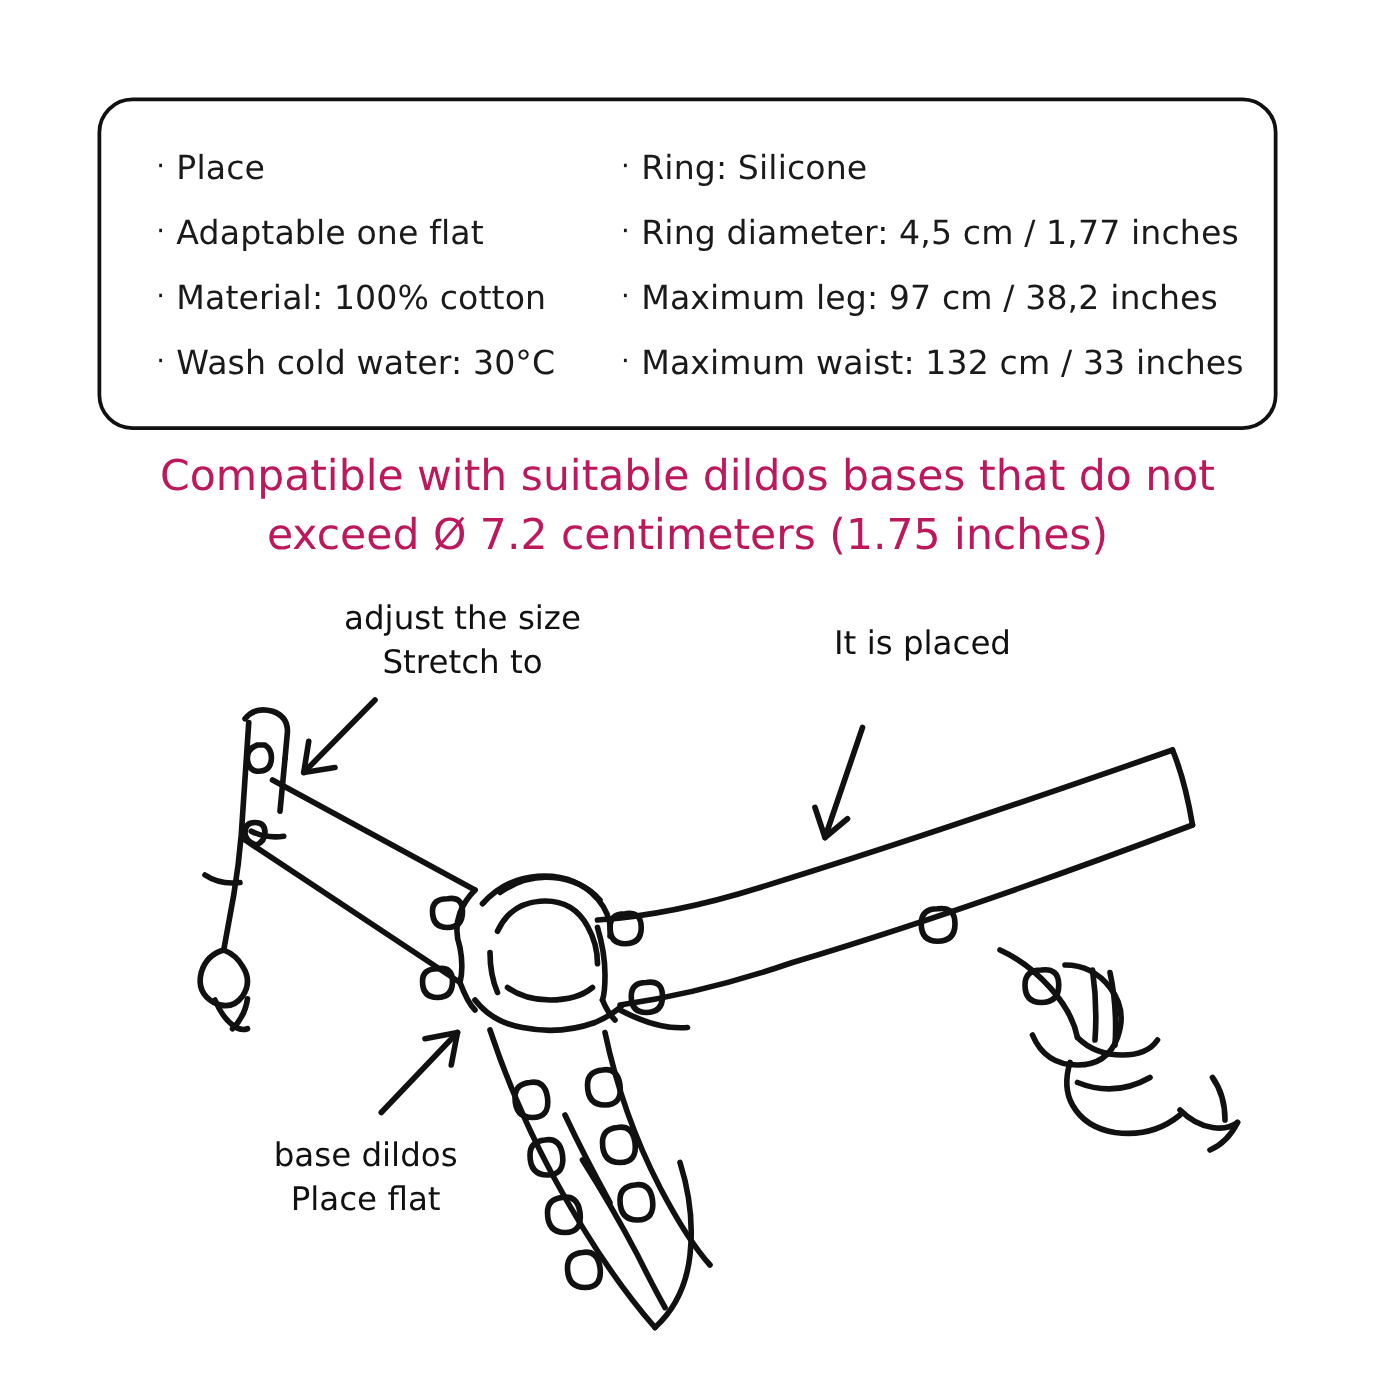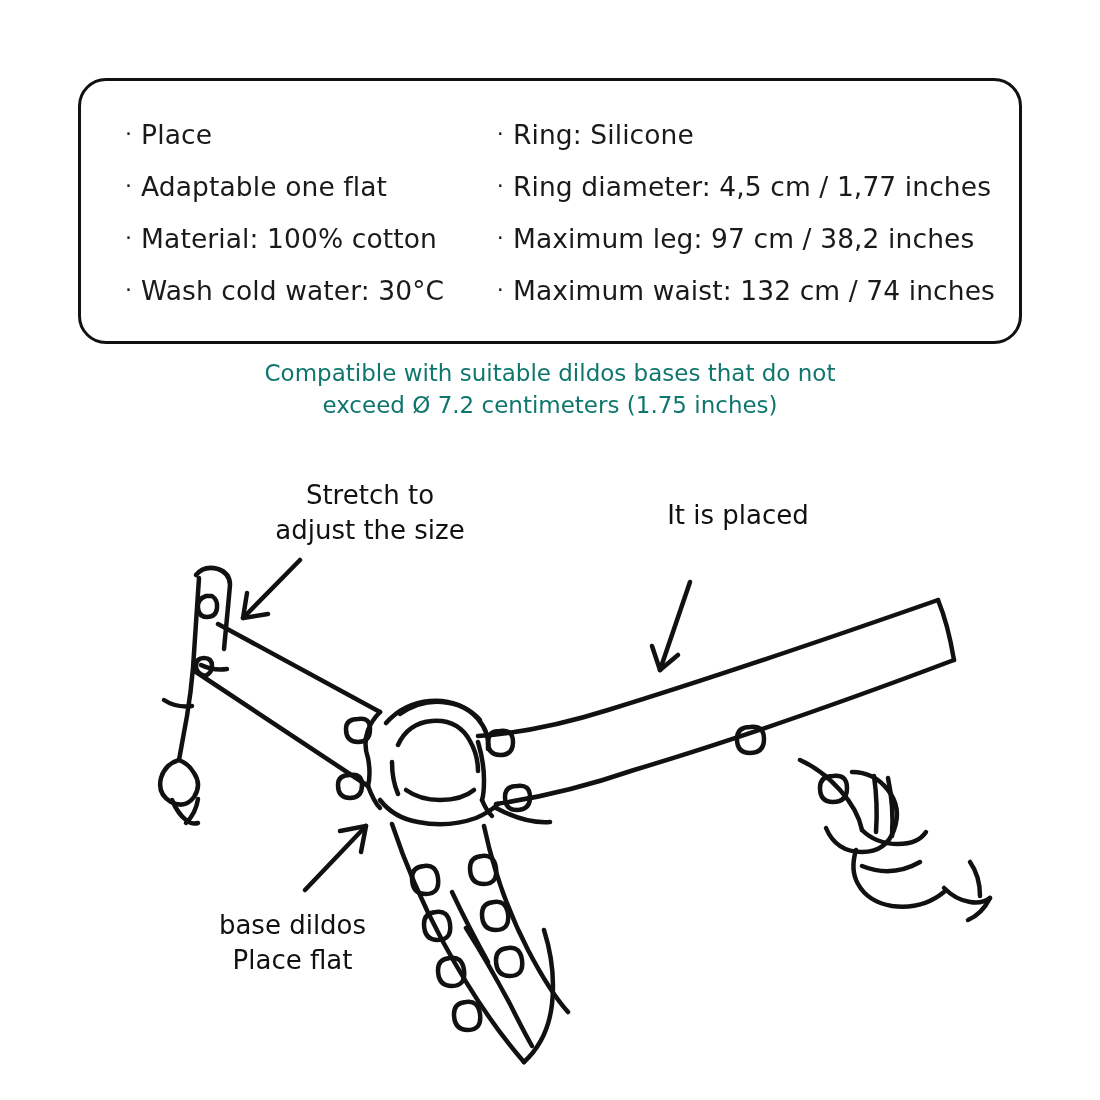--- a/index.html
+++ b/index.html
@@ -60,23 +60,23 @@
     top: -1px;
   }
 
   
   #caption {
     position: absolute;
     left: 0;
     top: 358px;
     width: 1100px;
     text-align: center;
-    font-size: 23px;
+    font-size: 34px;
     line-height: 1.38;
-    color: #0f766e;
+    color: #be185d;
   }
 
   
   .annotation {
     position: absolute;
     font-size: 26px;
     line-height: 1.33;
     text-align: center;
     color: #111111;
     white-space: nowrap;
@@ -128,35 +128,35 @@
       <div class="spec-item">
         <span class="bullet">·</span>
         <span>Ring diameter: 4,5 cm / 1,77 inches</span>
       </div>
       <div class="spec-item">
         <span class="bullet">·</span>
         <span>Maximum leg: 97 cm / 38,2 inches</span>
       </div>
       <div class="spec-item">
         <span class="bullet">·</span>
-        <span>Maximum waist: 132 cm / 74 inches</span>
+        <span>Maximum waist: 132 cm / 33 inches</span>
       </div>
     </div>
 
   </div>
 </div>
 
 <div id="caption">
   <div>Compatible with suitable dildos bases that do not</div>
   <div>exceed Ø 7.2 centimeters (1.75 inches)</div>
 </div>
 
 <div class="annotation" id="anno-stretch">
+  <div>adjust the size</div>
   <div>Stretch to</div>
-  <div>adjust the size</div>
 </div>
 
 <div class="annotation" id="anno-panties">
   <div>It is placed</div>
 </div>
 
 <div class="annotation" id="anno-flatbase">
   <div>base dildos</div>
   <div>Place flat</div>
 </div>

